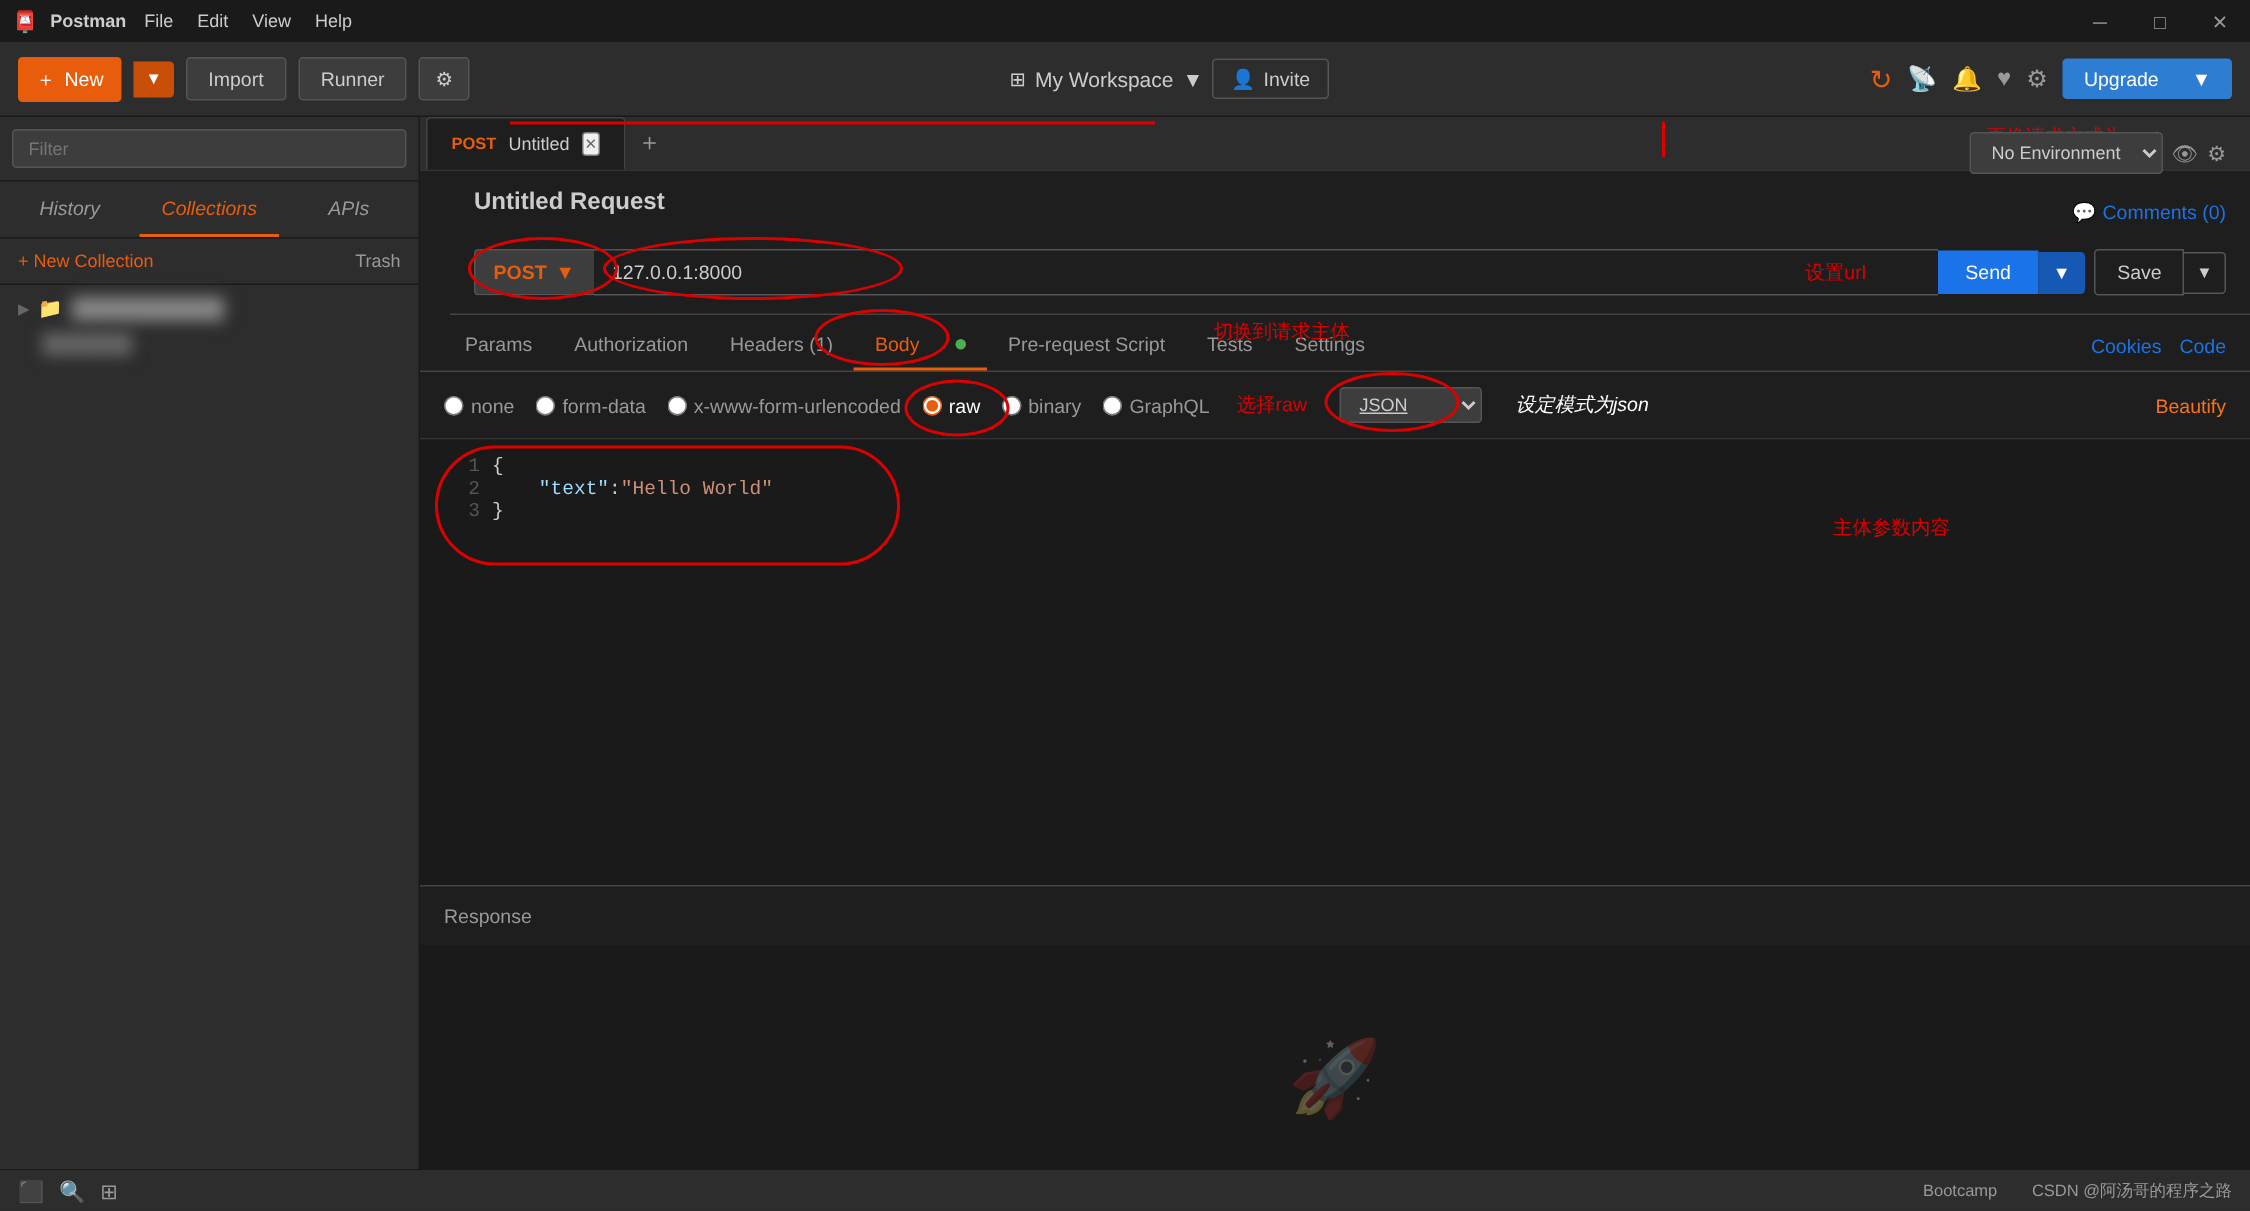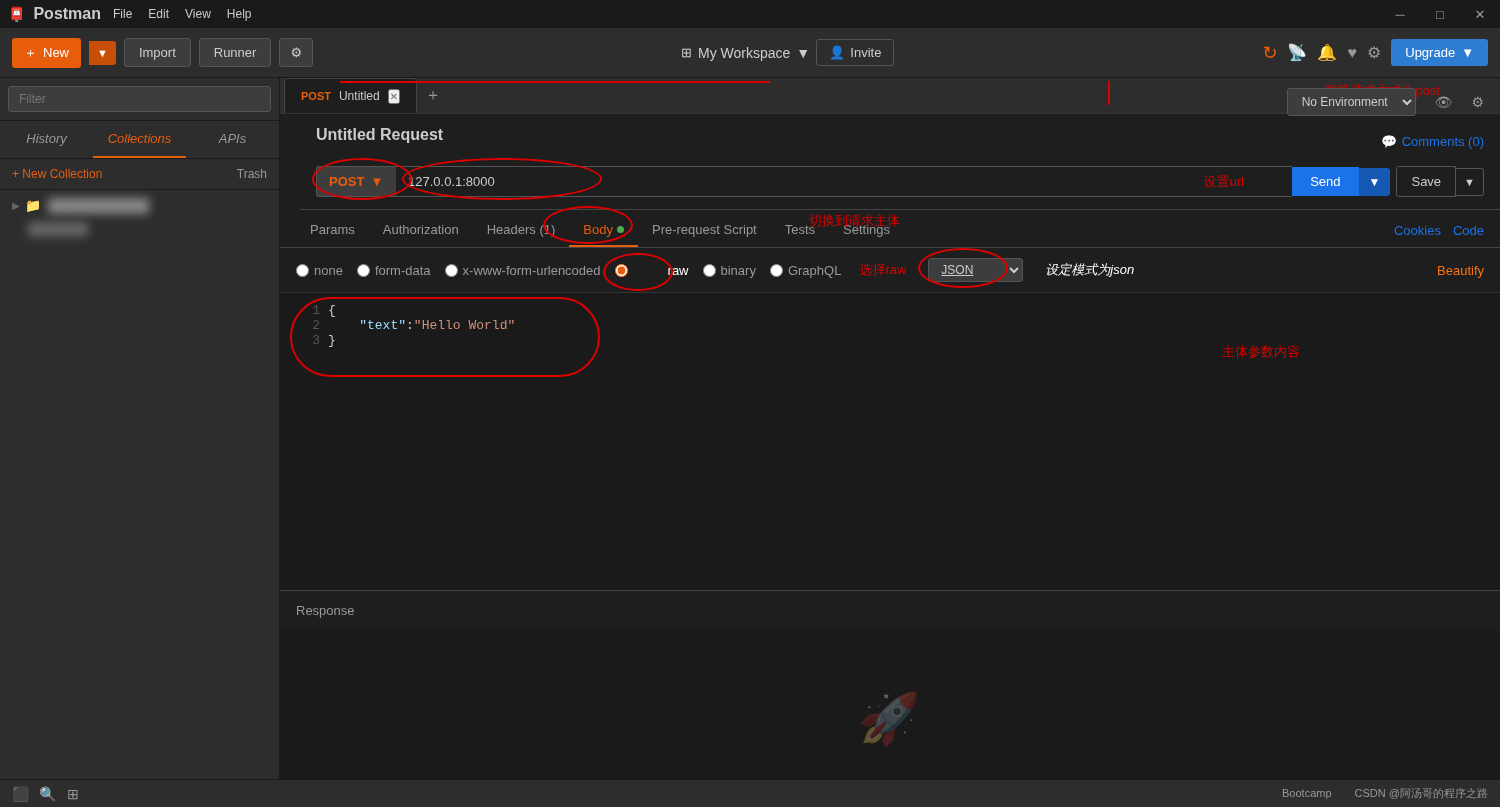--- a/index.html
+++ b/index.html
@@ -99,21 +99,21 @@
     .btn-upgrade {
       background: #2d7dd2;
       color: #fff;
       border: none;
       border-radius: 3px;
       padding: 6px 14px;
       cursor: pointer;
       font-size: 13px;
       display: flex;
       align-items: center;
-      gap: 6px;
+      gap: 22px;
     }
 
     
     #main { display: flex; height: calc(807px - 78px); }
 
     
     #sidebar {
       width: 280px;
       background: #2d2d2d;
       border-right: 1px solid #1a1a1a;
@@ -398,38 +398,38 @@
       border-bottom: 1px solid #333;
       padding-left: 4px;
     }
 
     .no-env-area {
       position: absolute;
       top: 10px;
       right: 16px;
       display: flex;
       align-items: center;
-      gap: 19px;
+      gap: 6px;
       justify-content: flex-end;
     }
 
     
     .blurred-text {
       filter: blur(5px);
       background: #888;
       color: transparent;
       border-radius: 2px;
     }
   </style>
 </head>
 <body>
 
 <div id="titlebar">
   <span style="color:#e85d0c; font-size:14px;">📮</span>
-  <span style="color:#ccc; font-size:16px; font-weight:bold;">Postman</span>
+  <span style="color:#ccc; font-size:12px; font-weight:bold;">Postman</span>
   <div class="menu-bar">
     <span>File</span>
     <span>Edit</span>
     <span>View</span>
     <span>Help</span>
   </div>
   <div class="win-controls">
     <span style="font-size:13px;">─</span>
     <span style="font-size:13px;">□</span>
     <span style="font-size:13px;">✕</span>
@@ -548,21 +548,21 @@
           <button class="save-caret">▼</button>
         </div>
       </div>
     </div>
 
     <div style="position:relative;">
       <div class="req-tabs">
         <div class="req-tab-item">Params</div>
         <div class="req-tab-item">Authorization</div>
         <div class="req-tab-item">Headers (1)</div>
-        <div class="req-tab-item active" style="display:flex; align-items:center; gap:0; color:#e85d0c; border-bottom:2px solid #e85d0c; padding:8px 14px;">
+        <div class="req-tab-item active" style="display:flex; align-items:center; gap:20px; color:#e85d0c; border-bottom:2px solid #e85d0c; padding:8px 14px;">
           <span>Body</span>
           <span class="tab-dot"></span>
         </div>
         <div class="req-tab-item">Pre-request Script</div>
         <div class="req-tab-item">Tests</div>
         <div class="req-tab-item">Settings</div>
         <div class="tab-right-actions">
           <button class="link-btn">Cookies</button>
           <button class="link-btn">Code</button>
         </div>
@@ -583,21 +583,21 @@
         <span>form-data</span>
       </label>
       <label class="radio-opt">
         <input type="radio" name="bodytype" style="">
         <span>x-www-form-urlencoded</span>
       </label>
       <label class="radio-opt active" style="position:relative;">
 
         <div style="position:absolute; left:-12px; top:-10px; width:70px; height:38px; border:2.5px solid #d00; border-radius:50%; pointer-events:none;"></div>
         <input type="radio" name="bodytype" checked="" style="accent-color: rgb(232, 93, 12);">
-        <span style="color:#fff;margin-left:35px;">raw</span>
+        <span style="color:#fff;">raw</span>
       </label>
       <label class="radio-opt">
         <input type="radio" name="bodytype" style="">
         <span>binary</span>
       </label>
       <label class="radio-opt">
         <input type="radio" name="bodytype" style="">
         <span>GraphQL</span>
       </label>
 

